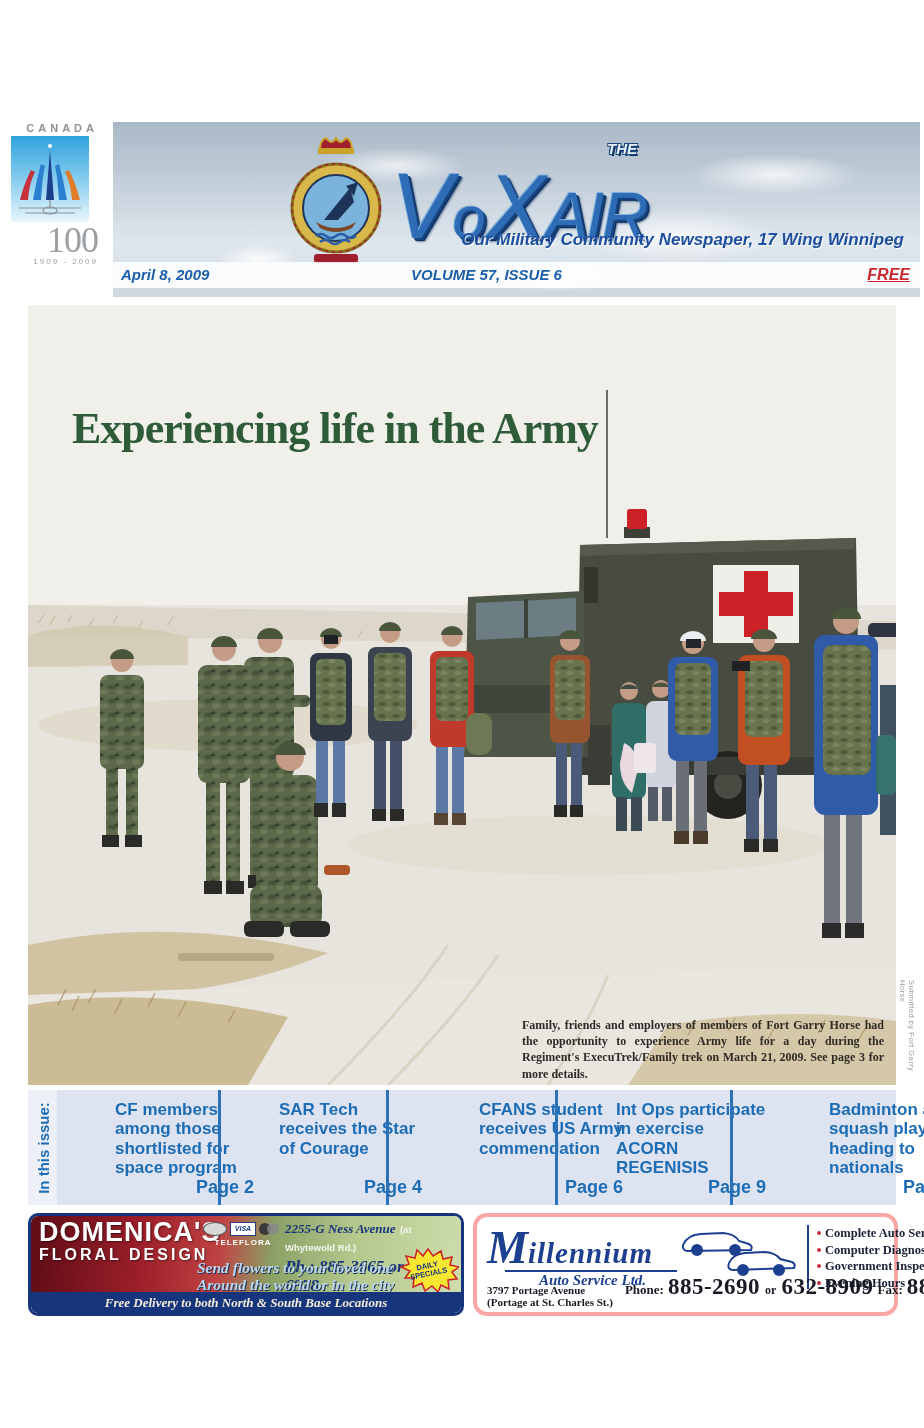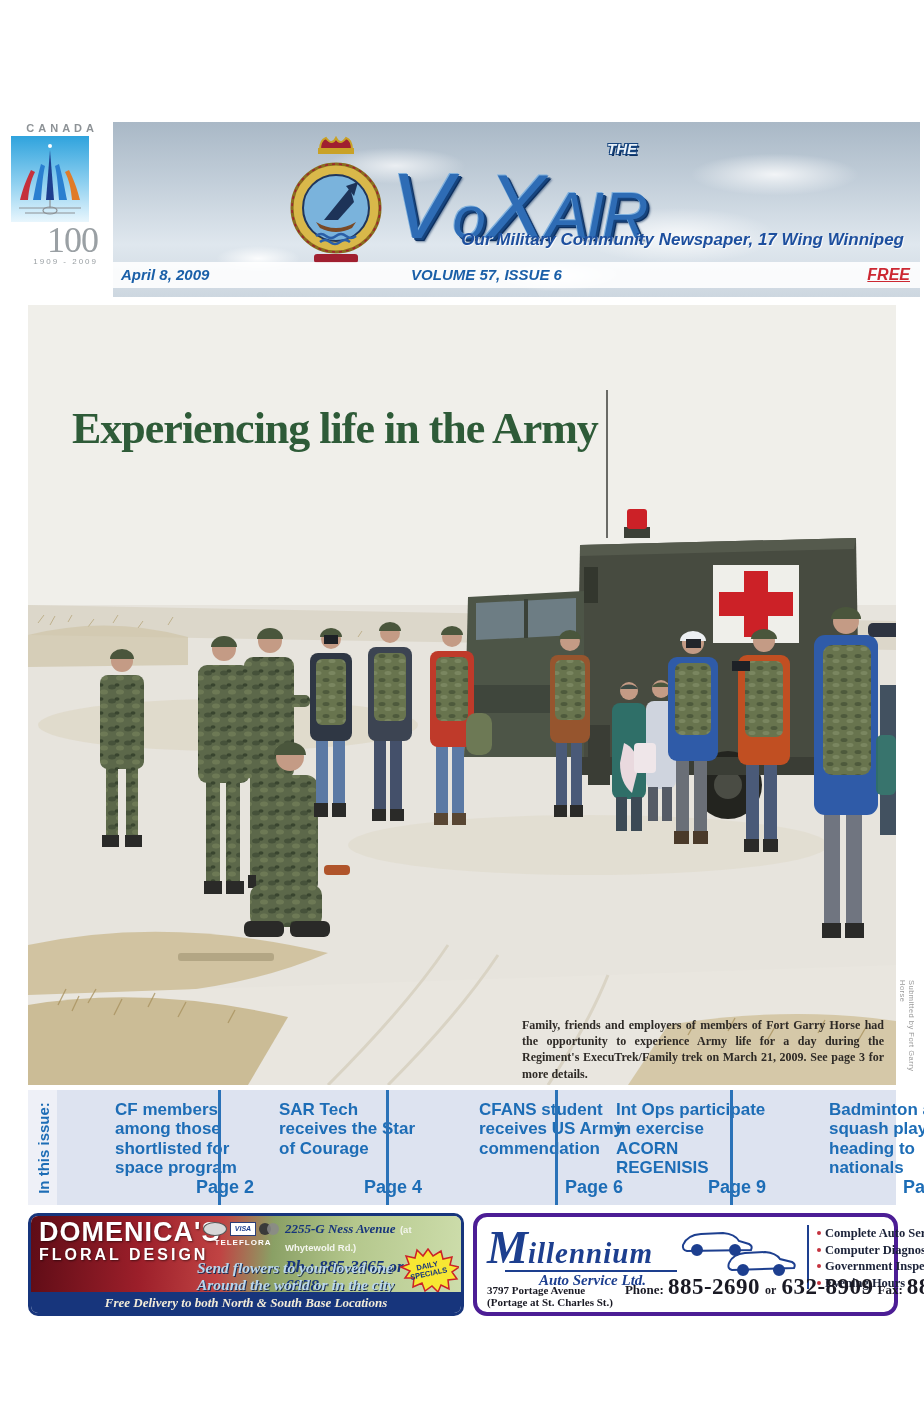--- a/index.html
+++ b/index.html
@@ -83,21 +83,21 @@
     font-weight:bold;font-style:italic;font-size:15.5px;line-height:1.12;color:#b9d6ec;
     text-shadow:1px 1px 0 #1b2f55;}
   .dom-burst{position:absolute;right:2px;top:32px;width:62px;height:44px;}
   .dom-burst .burst-label{position:absolute;left:50%;top:50%;transform:translate(-50%,-50%) rotate(-12deg);
     font-size:7.5px;font-weight:bold;color:#17357c;text-align:center;line-height:1.05;}
   .dom-footer{position:absolute;left:0;right:0;bottom:0;height:21px;background:#17357c;text-align:center;}
   .dom-footer span{font-family:"Liberation Serif",serif;font-style:italic;font-weight:bold;font-size:13px;
     color:#f3ecd9;line-height:21px;}
 
   
-  .ad-mil{position:absolute;left:473px;top:1213px;width:425px;height:103px;border:4px solid #4c1d95;
+  .ad-mil{position:absolute;left:473px;top:1213px;width:425px;height:103px;border:4px solid #fca5a5;
     border-radius:14px;background:#fff;box-sizing:border-box;}
   .mil-logo{position:absolute;left:10px;top:4px;width:200px;color:#1d3f8f;font-family:"Liberation Serif",serif;font-style:italic;font-weight:bold;white-space:nowrap;}
   .mil-M{font-size:46px;}
   .mil-rest{font-size:29px;letter-spacing:1px;}
   .mil-underline{width:172px;height:2px;background:#1d3f8f;margin:-4px 0 0 18px;}
   .mil-sub{font-size:15px;margin:0 0 0 52px;}
   .mil-cars{position:absolute;left:200px;top:6px;}
   .mil-div{position:absolute;left:330px;top:8px;width:2px;height:64px;background:#1d3f8f;}
   .mil-services{position:absolute;left:340px;top:8px;width:150px;}
   .mil-service{font-family:"Liberation Serif",serif;font-weight:bold;font-size:12.5px;line-height:1.32;color:#1b2238;white-space:nowrap;}

